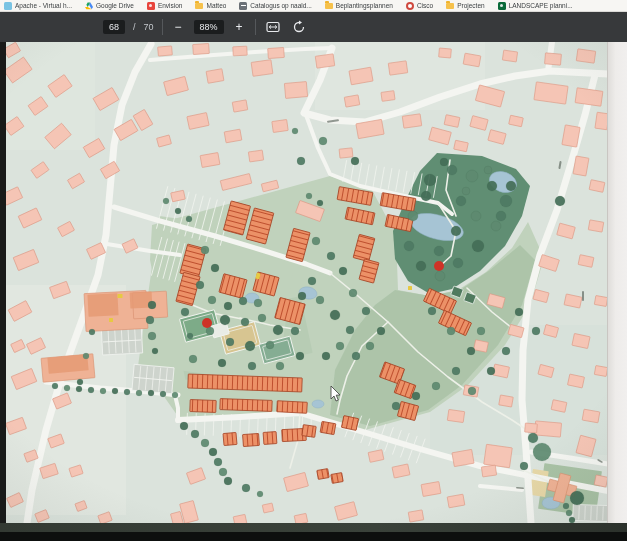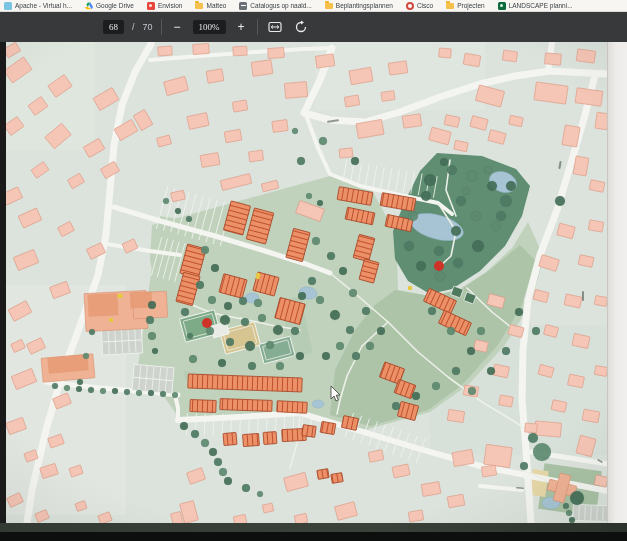--- a/index.html
+++ b/index.html
@@ -22,21 +22,21 @@
   .fav.doc{background:#6b7076;}
   .fav.doc::after{content:"";position:absolute;left:1.5px;top:3px;width:5px;height:1px;background:#fff;}
   .fav.dot::after{content:"";position:absolute;left:2.5px;top:2.5px;width:3px;height:3px;
                   border-radius:50%;background:rgba(255,255,255,.85);}
 
   
   .toolbar{position:absolute;left:0;top:12px;width:627px;height:30px;background:#37393b;
            display:flex;align-items:center;gap:8px;padding-left:103px;box-sizing:border-box;
            box-shadow:0 1px 2px rgba(0,0,0,.5);}
   .tb-box{background:#1b1d1e;color:#e8eaed;font-size:9px;padding:2px 6px;border-radius:2px;
-          line-height:10px;font-family:Liberation Serif, serif;}
+          line-height:10px;}
   .tb-text{color:#c3c7cb;font-size:9px;}
   .tb-btn{color:#e8eaed;font-size:12px;line-height:12px;padding:0 4px;cursor:default;background:none;border:none;}
   .tb-sep{width:1px;height:16px;background:#55585b;}
   .tb-ic{display:flex;align-items:center;justify-content:center;width:18px;height:18px;}
 
   
   .viewer{position:absolute;left:0;top:42px;width:627px;height:481px;background:#191a19;}
   .page-strip-right{position:absolute;right:0;top:0;width:19px;height:481px;
         background:linear-gradient(90deg,#dfddda,#eeecea 40%,#f1efee);border-left:1px solid #c9c6c2;}
   .map-wrap{position:absolute;left:6px;top:0;width:602px;height:481px;overflow:hidden;background:#dbe3dc;}
@@ -92,21 +92,21 @@
       <span class="lbl">LANDSCAPE planni...</span>
     </div>
   </div>
 
 <div class="toolbar">
   <span class="tb-box">68</span>
   <span class="tb-text">/</span>
   <span class="tb-text">70</span>
   <span class="tb-sep"></span>
   <button class="tb-btn">−</button>
-  <span class="tb-box">100%</span>
+  <span class="tb-box">88%</span>
   <button class="tb-btn">+</button>
   <span class="tb-sep"></span>
   <span class="tb-ic">
     <svg width="14" height="12" viewBox="0 0 14 12">
       <rect x="1" y="1.5" width="12" height="9" rx="1.5" fill="none" stroke="#e8eaed" stroke-width="1.2"></rect>
       <path d="M3.2,6 h7.6 M3.2,6 l1.8,-1.6 M3.2,6 l1.8,1.6 M10.8,6 l-1.8,-1.6 M10.8,6 l-1.8,1.6" stroke="#e8eaed" stroke-width="1" fill="none"></path>
     </svg>
   </span>
   <span class="tb-ic">
     <svg width="14" height="14" viewBox="0 0 14 14">

